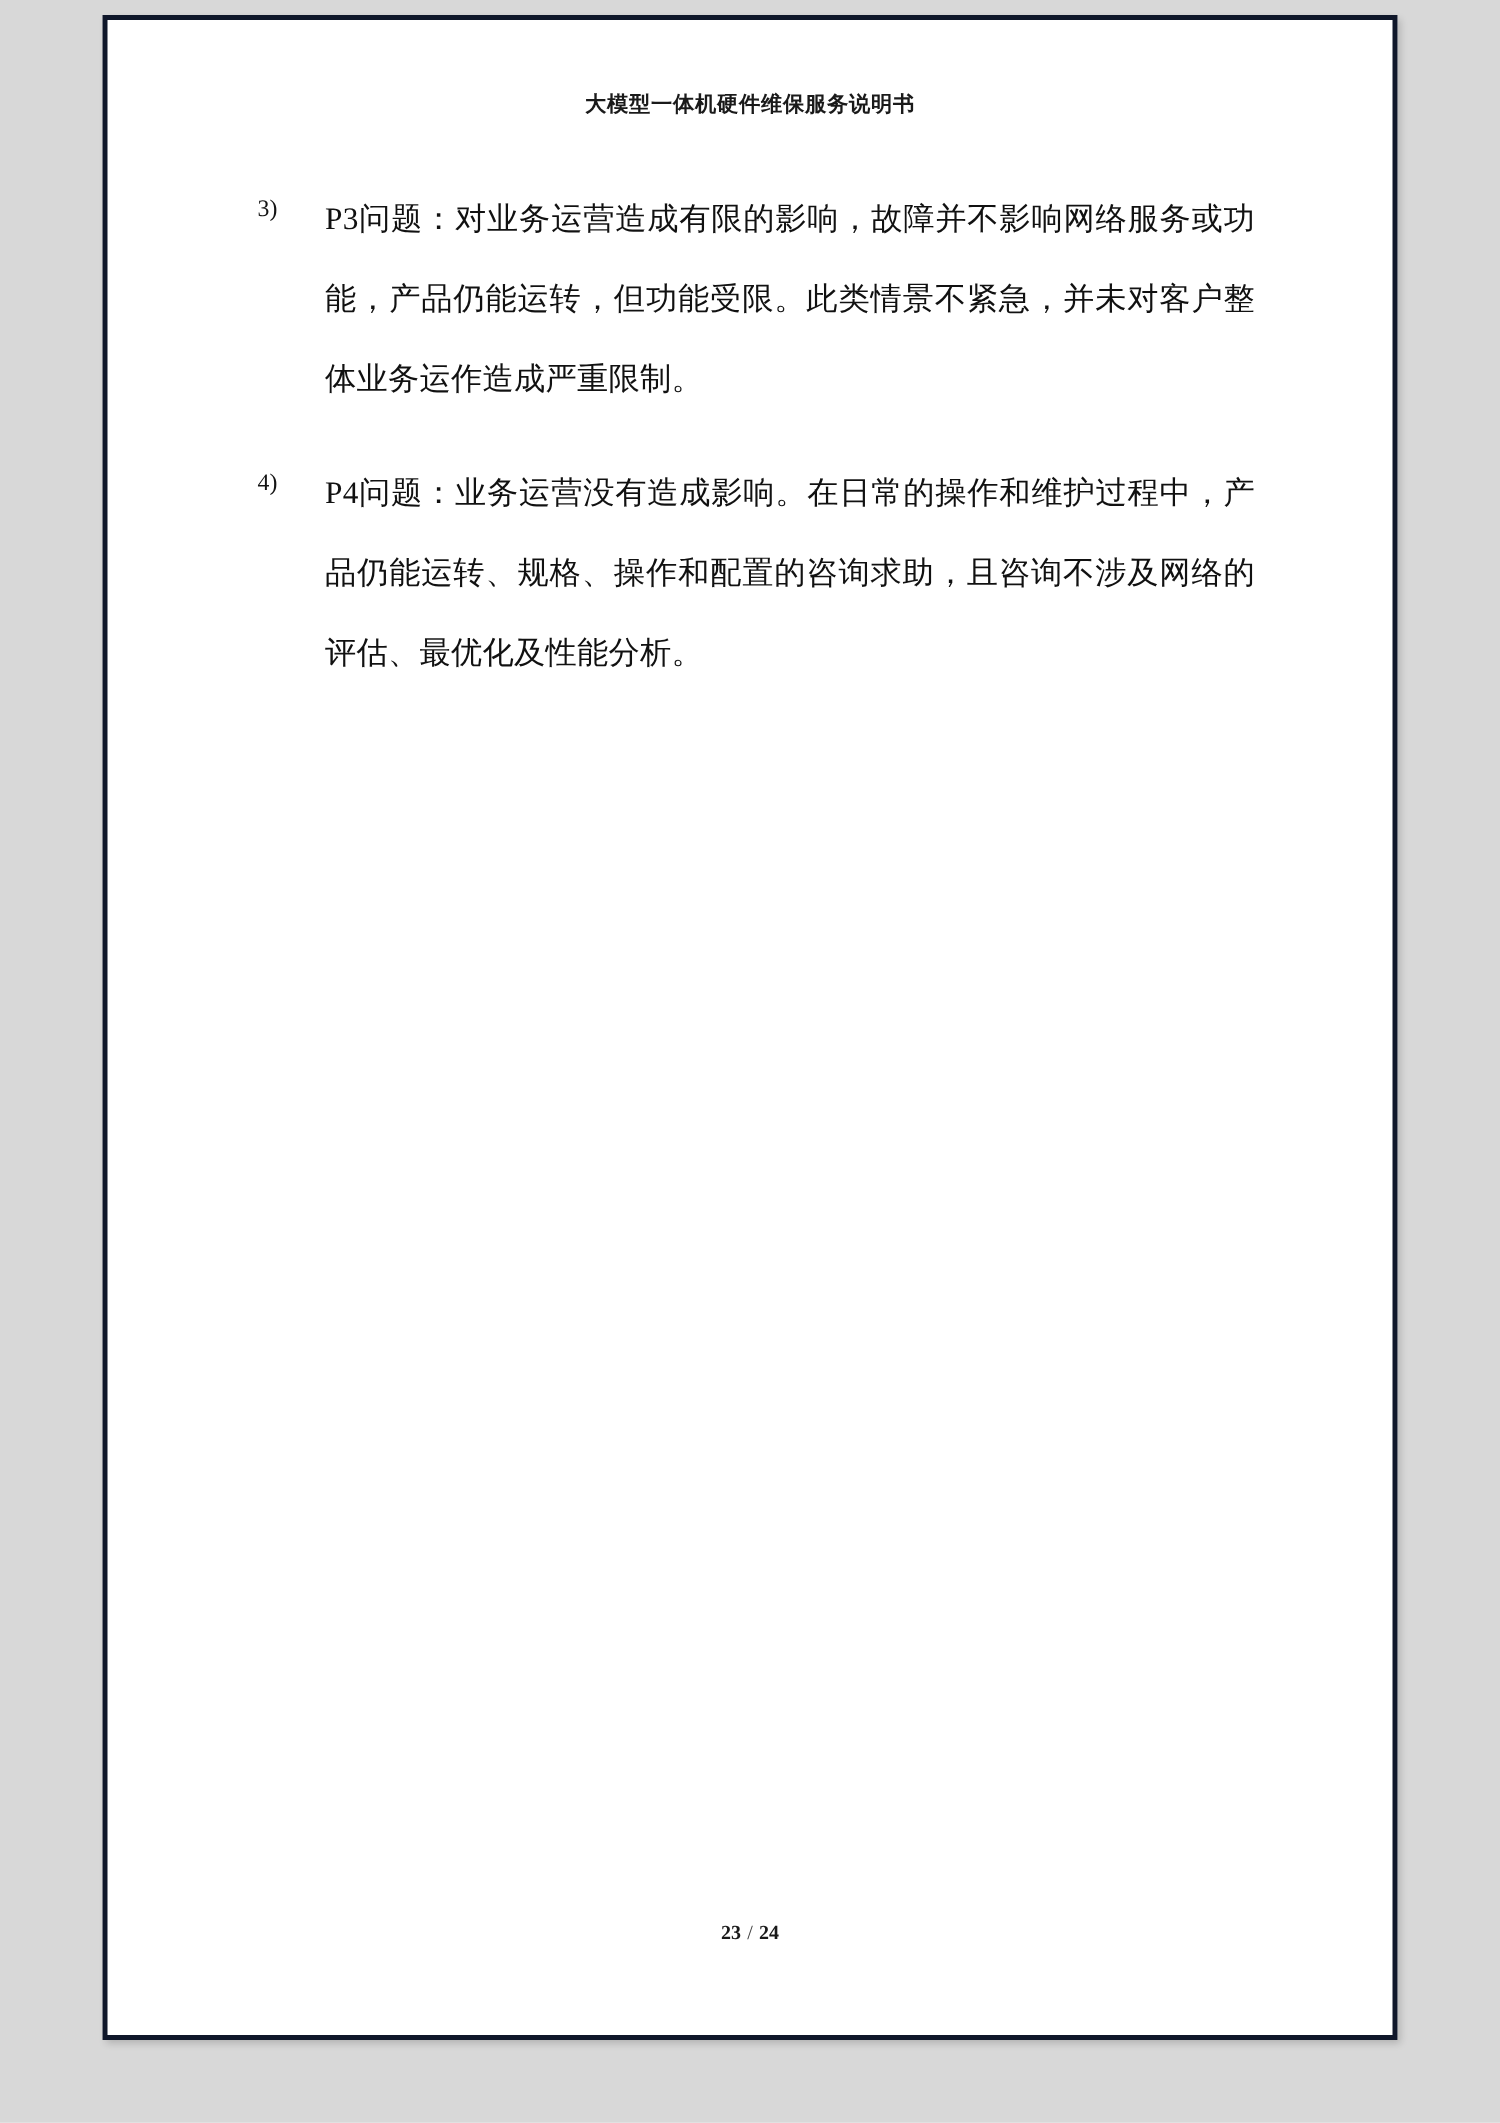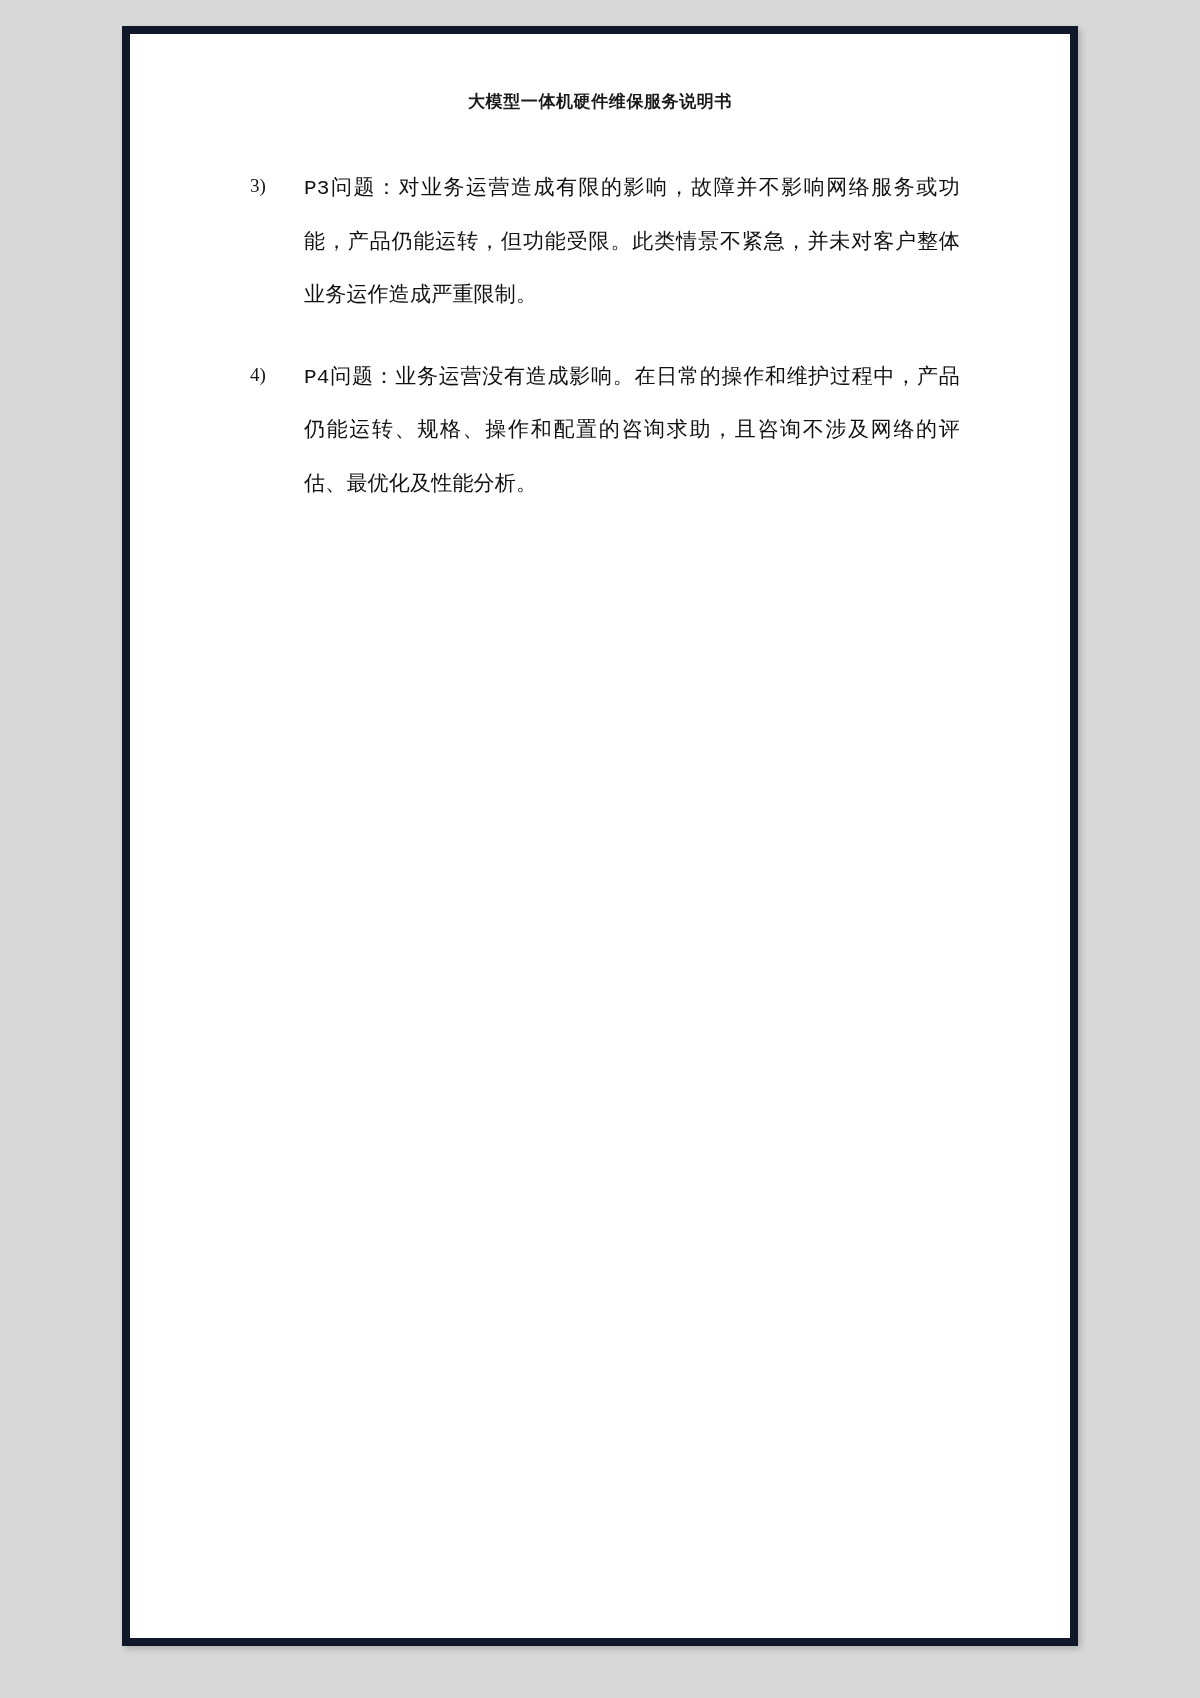--- a/index.html
+++ b/index.html
@@ -10,25 +10,25 @@
   body {
     width: 1200px;
     height: 1698px;
     font-family: "Liberation Serif", serif;
     display: flex;
     justify-content: center;
     align-items: flex-start;
   }
   .page {
     position: relative;
-    width: 956px;
+    width: 1036px;
     height: 1620px;
-    margin-top: 26px;
+    margin-top: 12px;
     background: #ffffff;
-    border: 8px solid #0f172a;
+    border: 4px solid #0f172a;
     box-sizing: border-box;
     box-shadow: 3px 3px 6px rgba(0,0,0,0.18);
     overflow: hidden;
   }
   .header {
     position: absolute;
     top: 56px;
     left: 0;
     width: 100%;
     text-align: center;
@@ -54,22 +54,22 @@
     width: 56px;
     font-family: "Liberation Serif", serif;
     font-size: 19px;
     color: #141414;
     line-height: 2.55;
     padding-left: 2px;
     box-sizing: border-box;
   }
   .item-text {
     flex: 1 1 auto;
-    font-family: Liberation Mono, monospace;
-    font-size: 21px;
+    font-family: Liberation Serif, serif;
+    font-size: 25px;
     color: #111111;
     line-height: 2.55;
     text-align: justify;
     text-justify: inter-ideograph;
     letter-spacing: 0.2px;
   }
   .footer {
     position: absolute;
     bottom: 72px;
     left: 0;
@@ -104,14 +104,17 @@
       <div class="item-text">P3问题：对业务运营造成有限的影响，故障并不影响网络服务或功能，产品仍能运转，但功能受限。此类情景不紧急，并未对客户整体业务运作造成严重限制。</div>
     </div>
 
     <div class="list-item">
       <div class="marker">4)</div>
       <div class="item-text">P4问题：业务运营没有造成影响。在日常的操作和维护过程中，产品仍能运转、规格、操作和配置的咨询求助，且咨询不涉及网络的评估、最优化及性能分析。</div>
     </div>
 
   </div>
 
+  <div class="footer">
+    <span class="pg-cur">23</span><span class="pg-sep">/</span><span class="pg-total">24</span>
+  </div>
 
 </div>
 
 </body></html>

